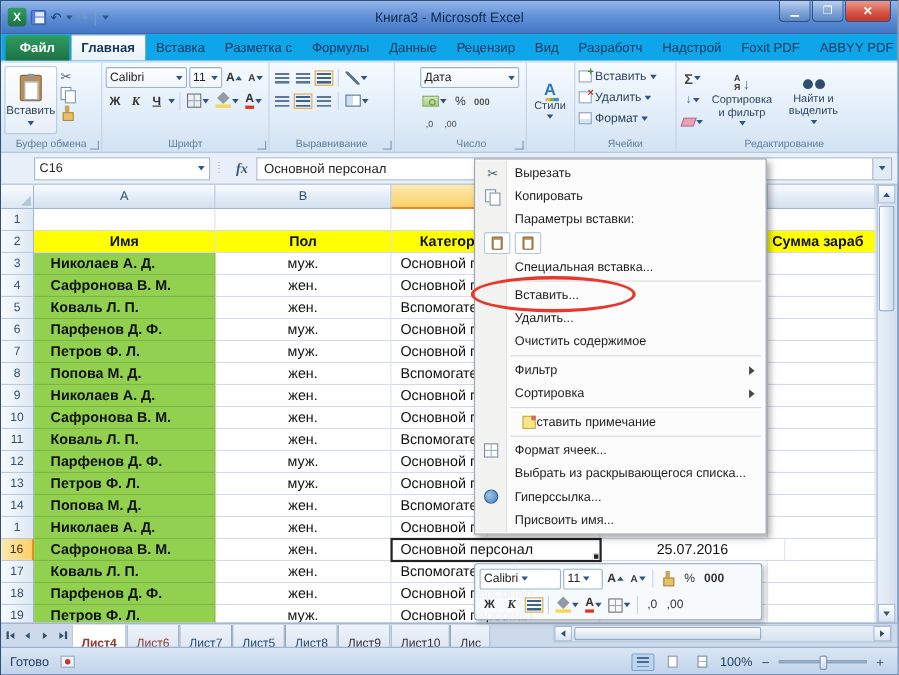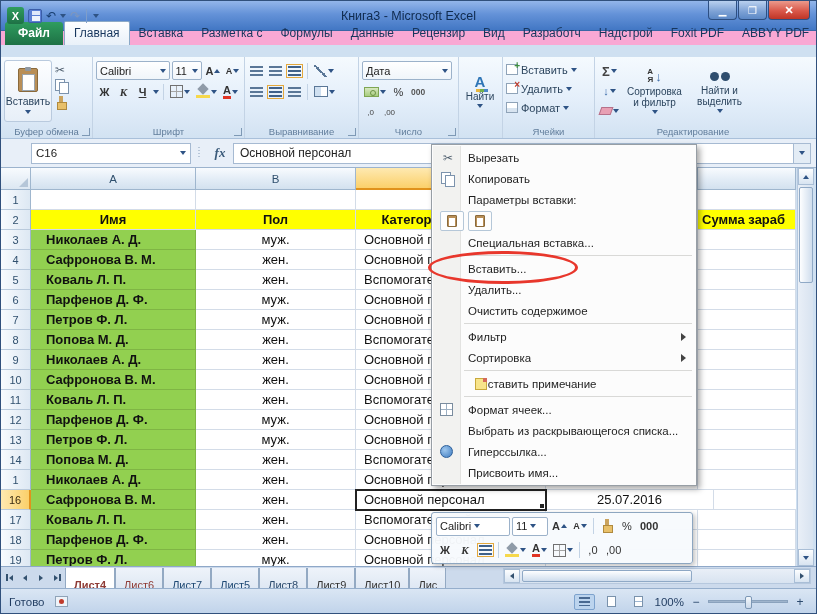--- a/index.html
+++ b/index.html
@@ -27,26 +27,26 @@
   .tri.lf{border-top:3px solid transparent;border-bottom:3px solid transparent;border-right:4px solid #33516f;}
   .title-text{position:absolute;left:0;right:0;top:0;height:30px;display:flex;align-items:center;justify-content:center;
     font-size:12.5px;color:#0f2a4e;pointer-events:none;}
   .winbtns{position:absolute;right:6px;top:0;display:flex;z-index:2;}
   .wbtn{width:29px;height:19px;border:1px solid #2d4f82;border-top:none;border-radius:0 0 4px 4px;
     background:linear-gradient(#b9d0ef,#7ba0d4 60%,#5c88c6);display:flex;align-items:center;justify-content:center;
     color:#fff;font-size:10px;margin-left:1px;}
   .wbtn.close{background:linear-gradient(#eb9a8c,#d9584a 55%,#bf3526);width:42px;font-size:11px;font-weight:bold;}
 
   
-  .tabrow{position:absolute;left:0;top:30px;width:100%;height:14px;background:#f9a8d4;display:flex;align-items:flex-end;}
+  .tabrow{position:absolute;left:0;top:30px;width:100%;height:24px;background:#0ea5e9;display:flex;align-items:flex-end;}
   .rtab{padding:4px 9px 5px;font-size:12px;color:#17365d;white-space:nowrap;}
   .rtab.file{background:linear-gradient(#2f9d5f,#1e7145);color:#fff;font-weight:bold;border-radius:3px 3px 0 0;
     margin:0 1px 0 4px;padding:4px 13px 5px;}
   .rtab.active{background:linear-gradient(#fdfeff,#e9f1f9);border:1px solid #8ba9c7;border-bottom:none;
-    border-radius:2px 2px 0 0;}
+    border-radius:2px 2px 0 0;font-weight:bold;}
 
   
   .ribbon{position:absolute;left:0;top:56px;width:100%;height:82px;
     background:linear-gradient(#f5fafe,#e3eefa 55%,#d2e2f2);border-bottom:1px solid #a9c0da;display:flex;}
   .rgroup{position:relative;border-right:1px solid #c3d3e5;padding:3px 3px 13px;height:100%;}
   .rgroup-label{position:absolute;left:0;right:0;bottom:1px;text-align:center;font-size:9.5px;color:#617d9b;white-space:nowrap;}
   .launcher{position:absolute;right:2px;bottom:2px;width:8px;height:8px;border-right:1px solid #7e99b5;border-bottom:1px solid #7e99b5;}
   .rrow{display:flex;align-items:center;gap:2px;height:21px;}
   .combo{display:flex;align-items:center;background:linear-gradient(#ffffff,#f0f5fa);border:1px solid #9cb2ca;
     border-radius:2px;font-size:11px;height:19px;padding:0 3px;color:#222;gap:3px;}
@@ -371,21 +371,21 @@
         <span class="vdiv"></span>
         <div class="rbtn">
             <span class="icon-merge"></span>
             <span class="tri dn"></span>
           </div>
       </div>
       <div class="rgroup-label">Выравнивание</div>
       <div class="launcher"></div>
     </div>
 
-    <div class="rgroup" style="width:100px;">
+    <div class="rgroup" style="width:100px;margin-left:20px;">
       <div class="rrow">
         <div class="combo" style="width:90px;">
           <span>Дата</span>
             <span class="tri dn"></span>
         </div>
       </div>
       <div class="rrow">
         <div class="rbtn">
             <span class="icon-money"></span>
             <span class="tri dn"></span>
@@ -397,21 +397,21 @@
         <div class="rbtn dec-lbl">,0</div>
         <div class="rbtn dec-lbl">,00</div>
       </div>
       <div class="rgroup-label">Число</div>
       <div class="launcher"></div>
     </div>
 
     <div class="rgroup" style="width:44px;">
       <div class="bigbtn" style="width:36px;">
         <span class="icon-styles"></span>
-        <span>Найти</span>
+        <span>Стили</span>
         <span class="tri dn"></span>
       </div>
     </div>
 
     <div class="rgroup" style="width:92px;">
       <div class="cells-row">
         <span class="icon-cell ins"></span>
         <span>Вставить</span>
           <span class="tri dn"></span>
       </div>

